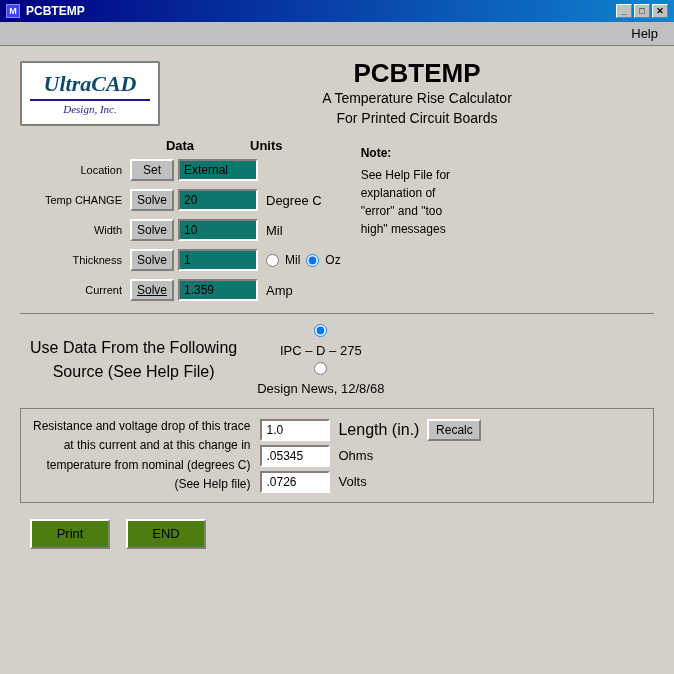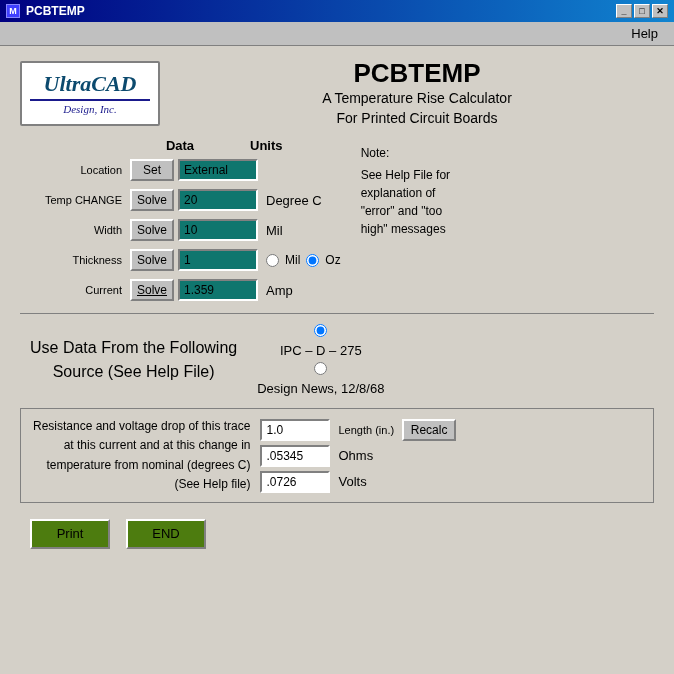--- a/index.html
+++ b/index.html
@@ -212,21 +212,21 @@
     }
 
     
     .note-section {
       flex: 1;
       padding: 6px 10px;
       font-size: 12px;
       line-height: 1.5;
     }
     .note-title {
-      font-weight: normal;
+      font-weight: bold;
       margin-bottom: 4px;
     }
 
     
     .source-section {
       display: flex;
       align-items: center;
       gap: 20px;
       margin-top: 10px;
       padding-left: 10px;
@@ -283,21 +283,21 @@
       border-color: #808080 #ffffff #ffffff #808080;
       background: white;
       padding: 2px 4px;
       font-size: 12px;
     }
     .res-unit {
       font-size: 13px;
       min-width: 40px;
     }
     .length-label {
-      font-size: 11px;
+      font-size: 16px;
     }
     .recalc-btn {
       width: 54px;
       height: 22px;
       background: #c0c0c0;
       border: 2px solid;
       border-color: #ffffff #808080 #808080 #ffffff;
       font-size: 12px;
       cursor: pointer;
       display: flex;

